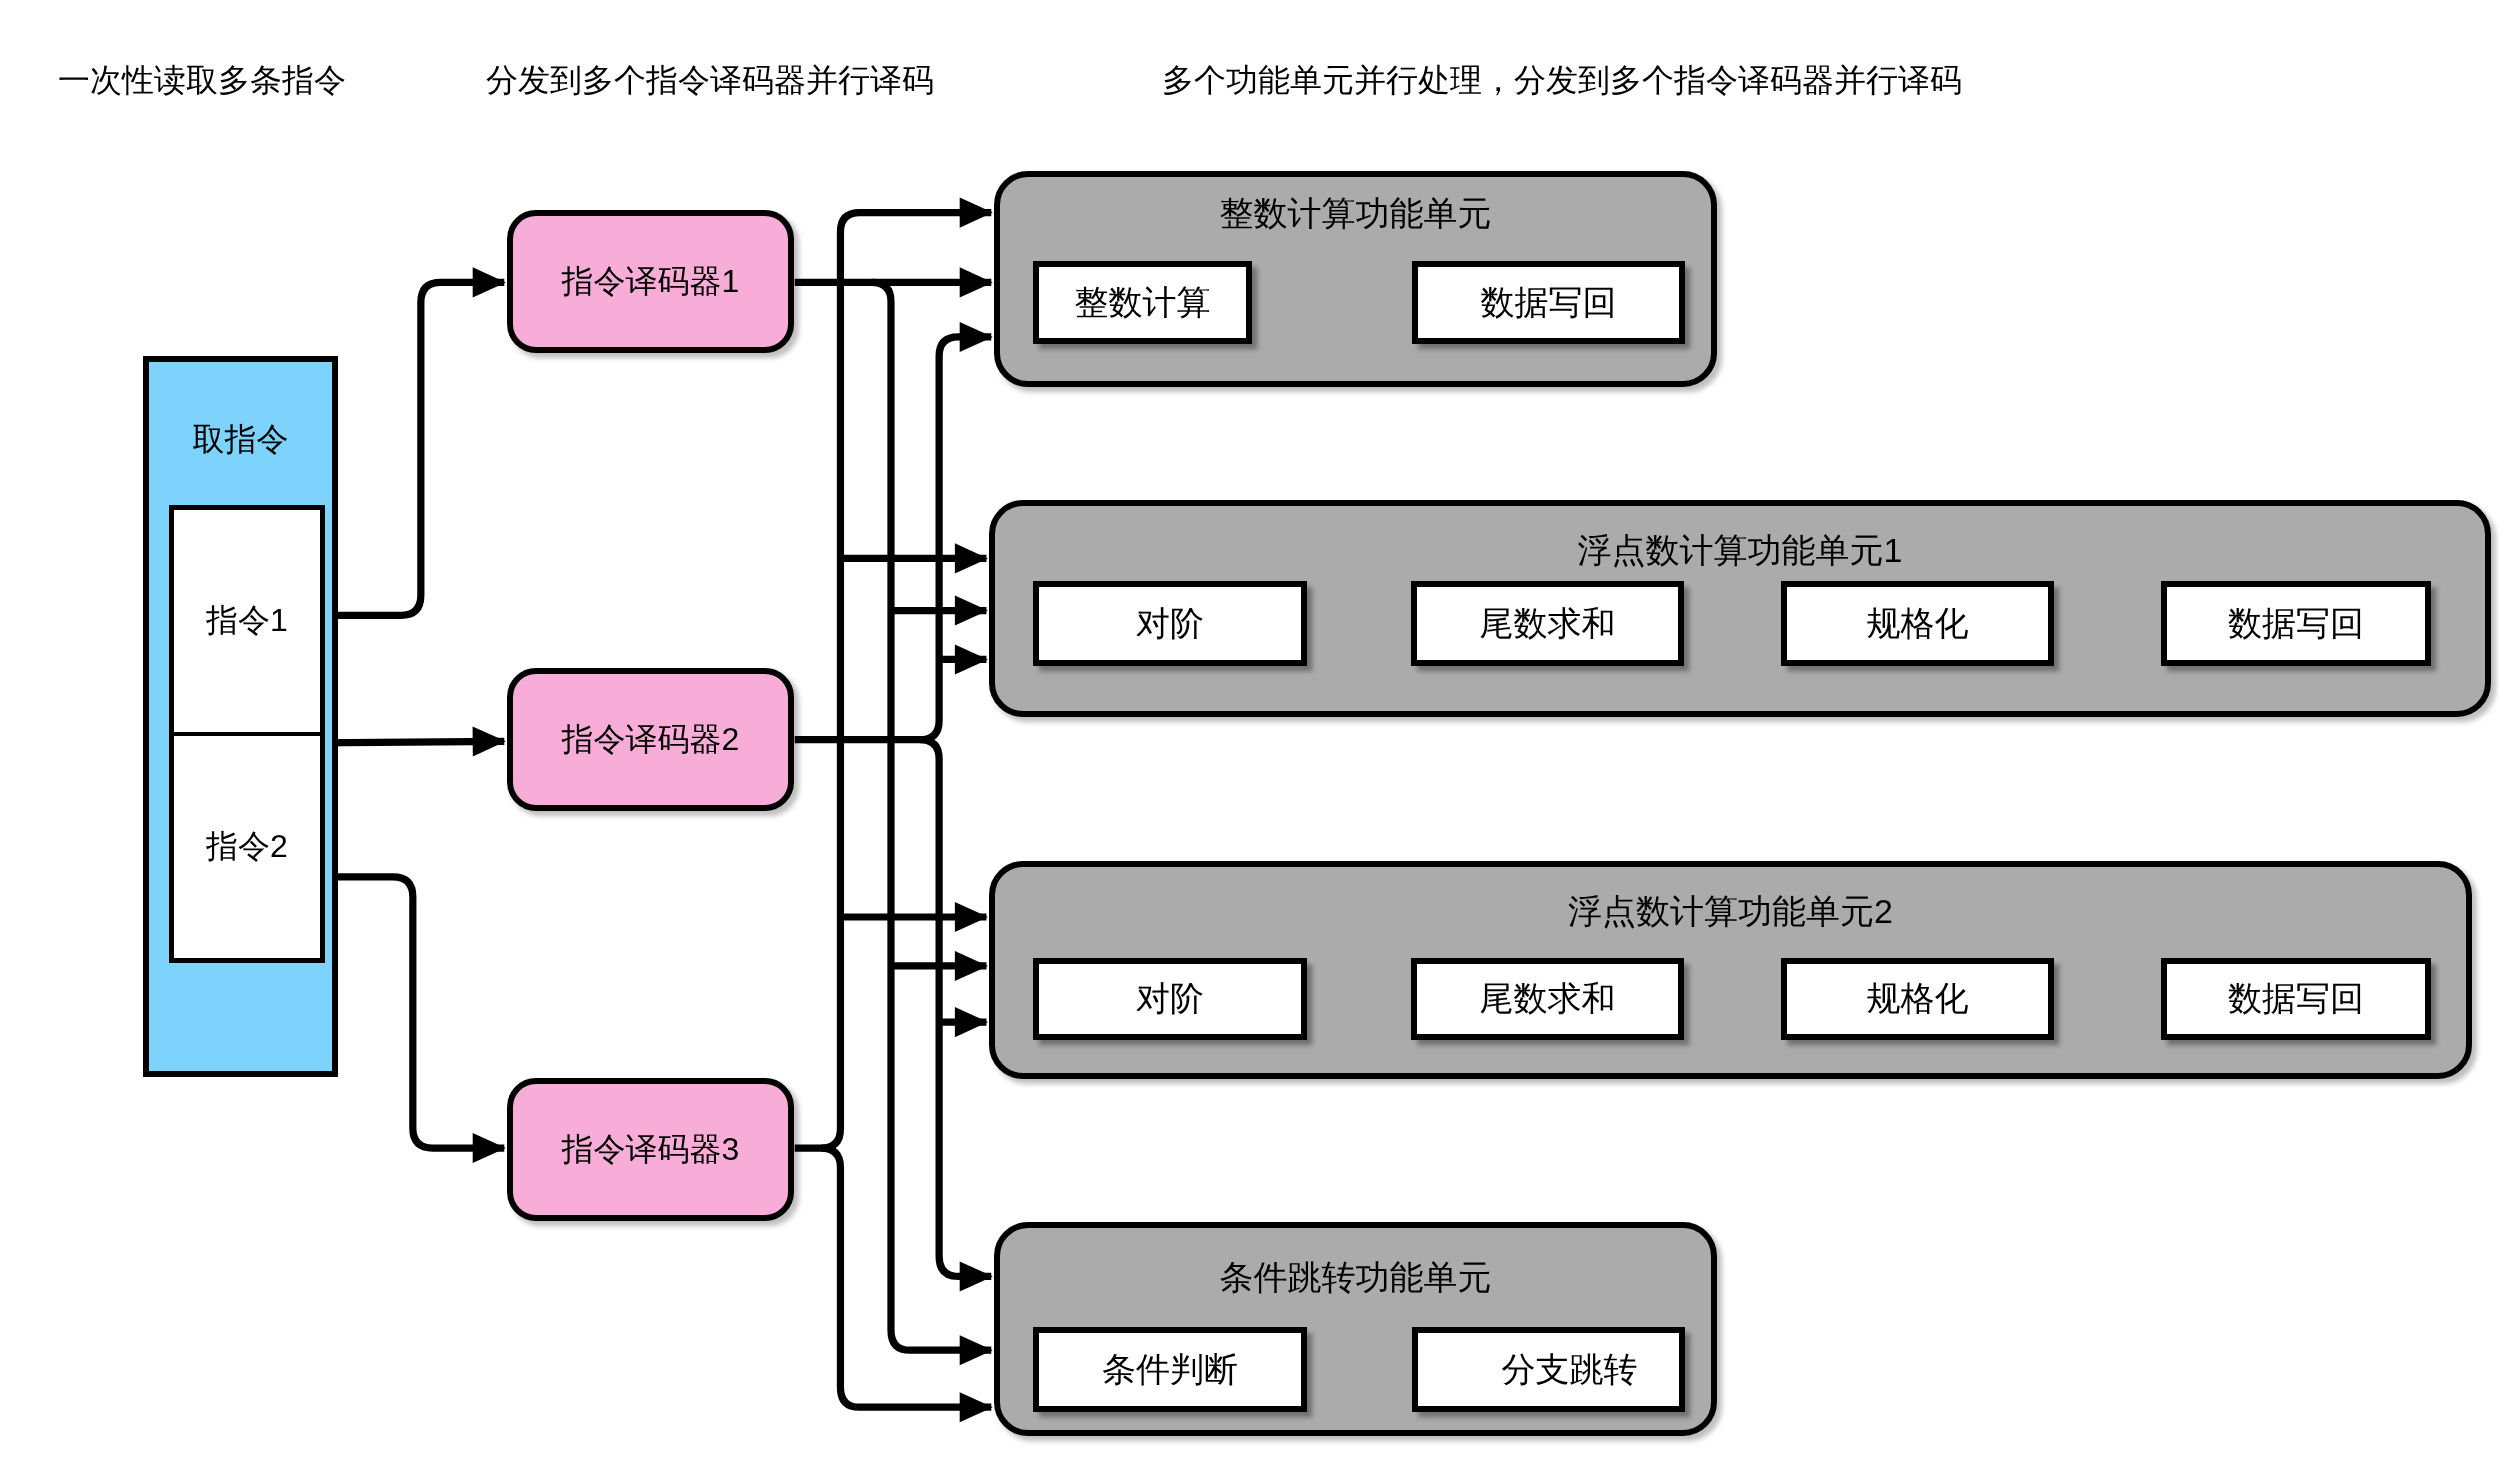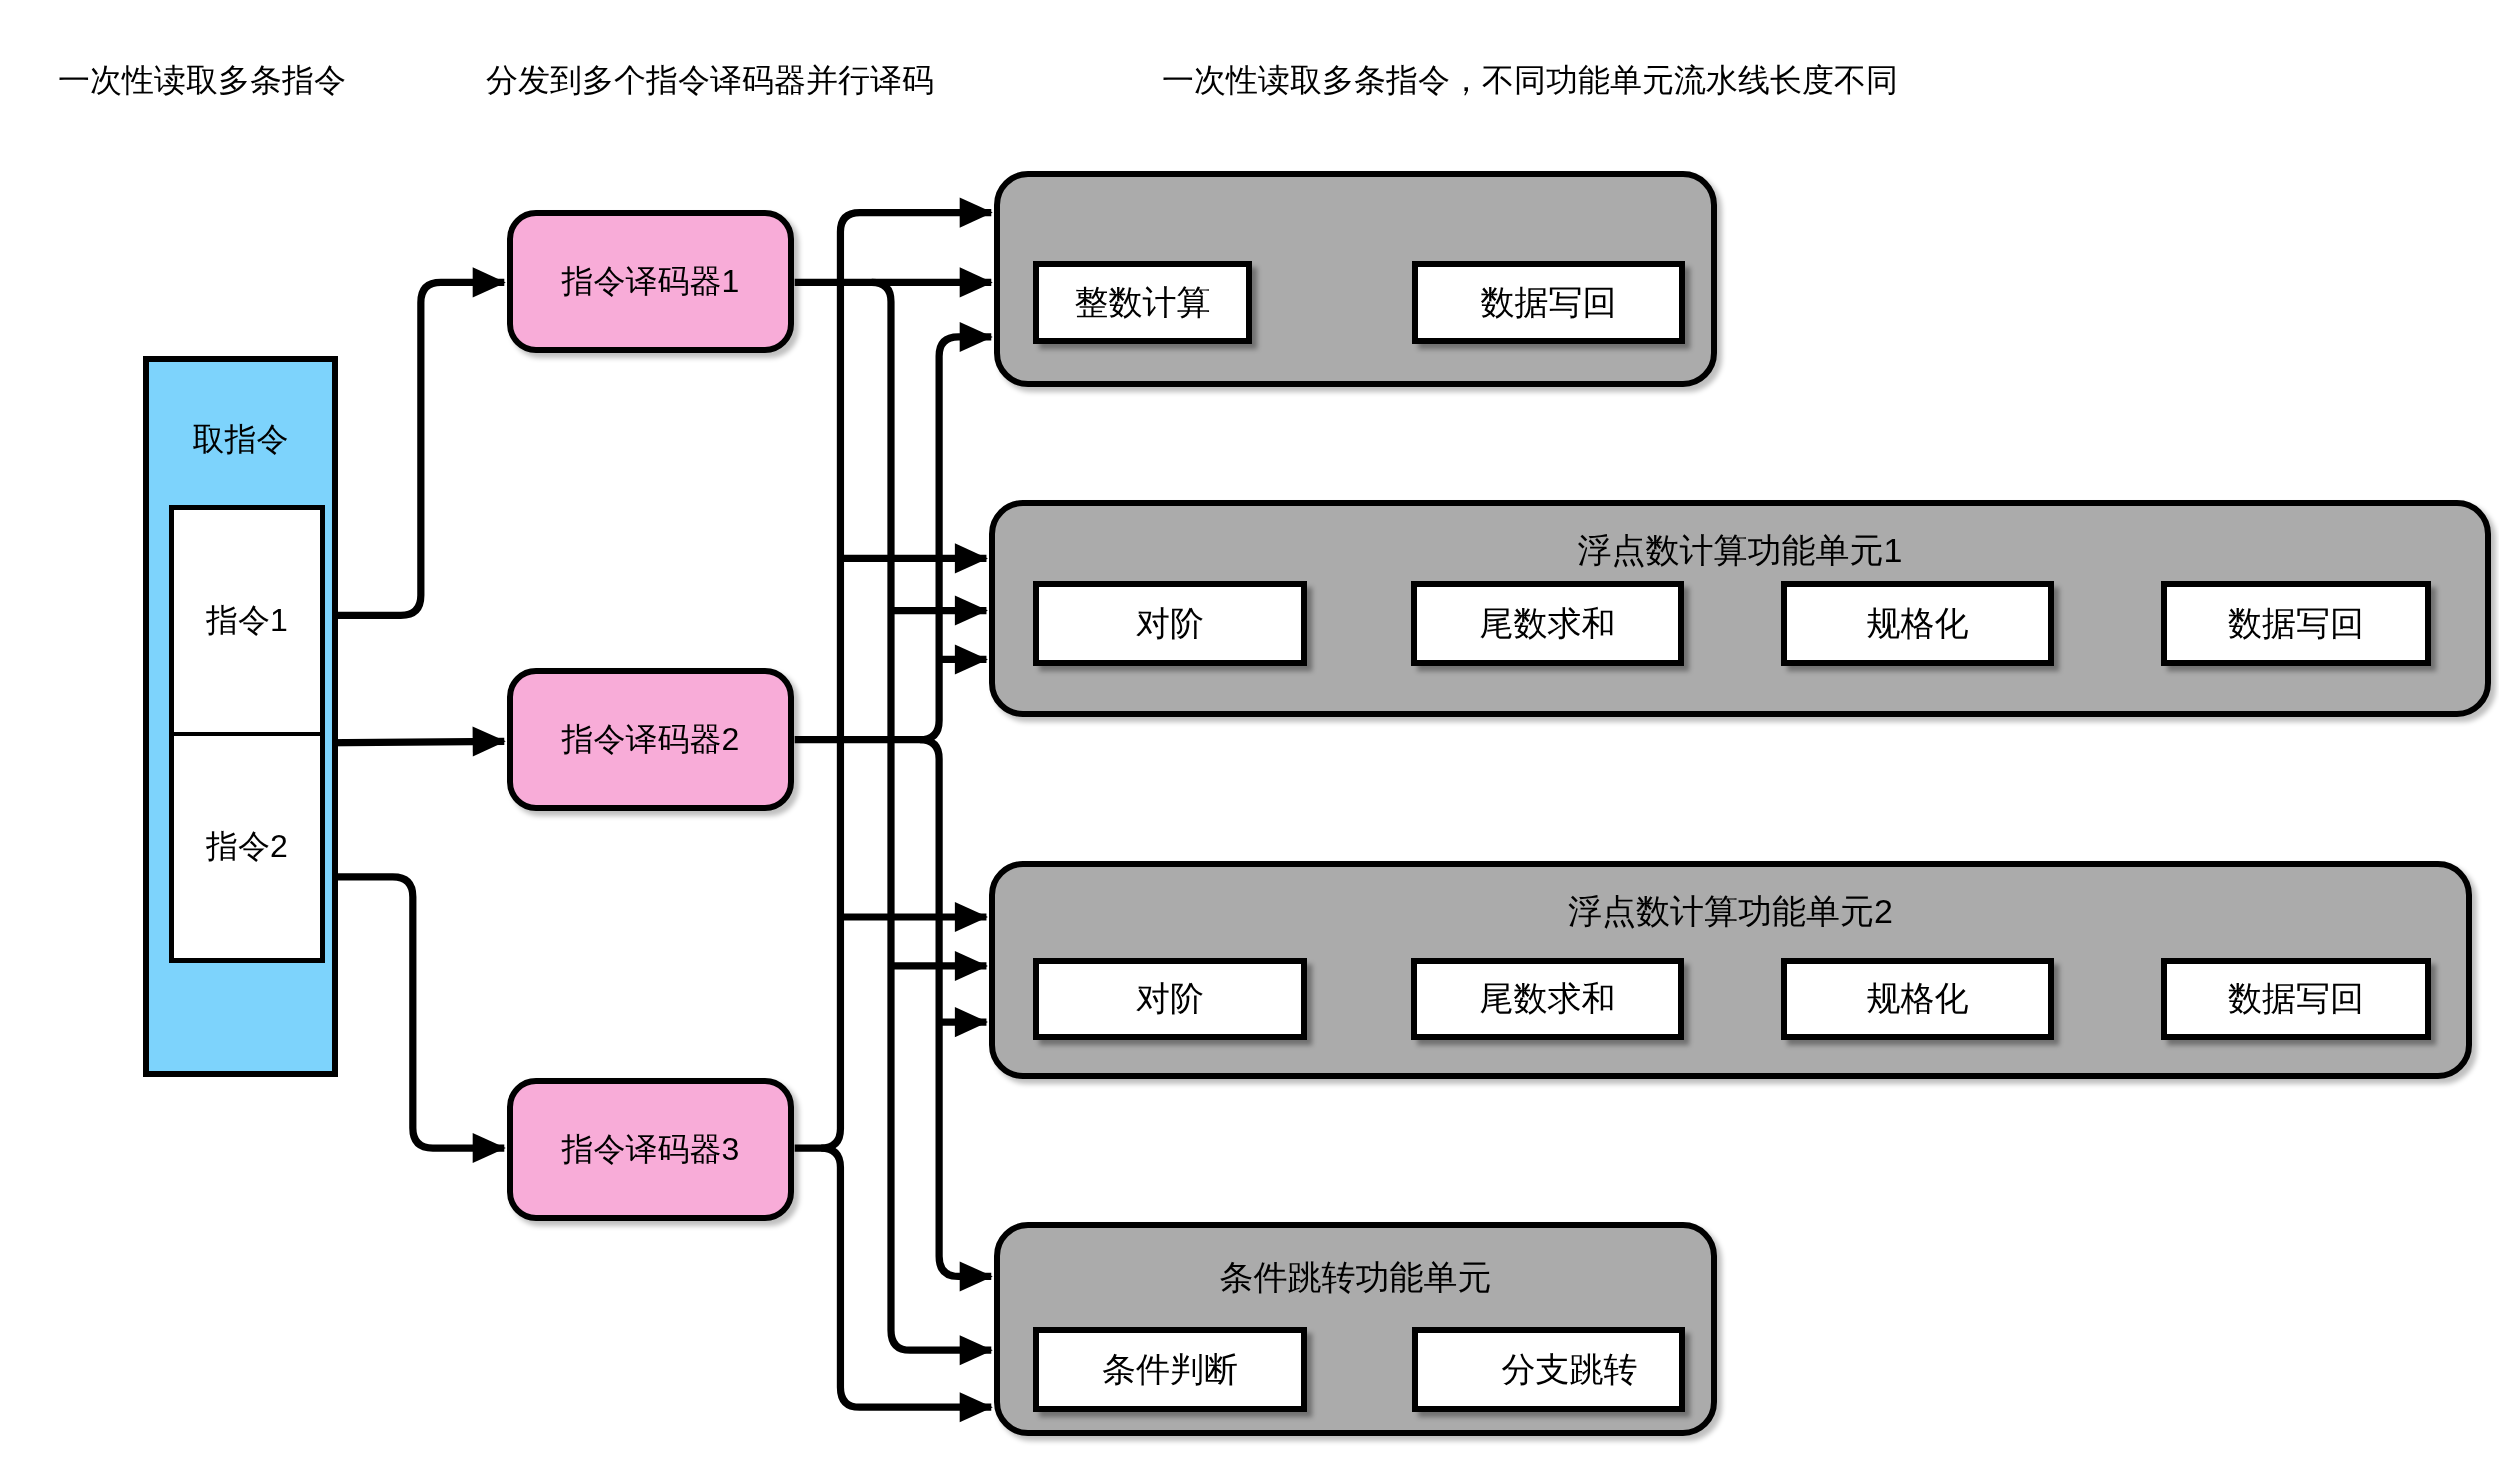--- a/index.html
+++ b/index.html
@@ -22,21 +22,21 @@
             box-shadow:6.4px 6.4px 4.8px rgba(0,0,0,0.35);}
   svg.wires{position:absolute;left:0;top:0;width:2500px;height:1481px;pointer-events:none;}
 </style>
 </head>
 <body>
 
 <div id="stage">
 
   <div class="ann" style="left:58px;top:61px;">一次性读取多条指令</div>
   <div class="ann" style="left:486px;top:61px;">分发到多个指令译码器并行译码</div>
-  <div class="ann" style="left:1162px;top:61px;">一次性读取多条指令，不同功能单元流水线长度不同</div>
+  <div class="ann" style="left:1162px;top:61px;">多个功能单元并行处理，分发到多个指令译码器并行译码</div>
 
   <svg class="wires" viewBox="0 0 3115 1846">
     <defs>
       <marker id="ah" viewBox="0 0 12 12" refX="11" refY="6" markerWidth="5" markerHeight="5" orient="auto" markerUnits="strokeWidth">
         <path d="M0.5,1 L11.5,6 L0.5,11 Z" fill="#000"></path>
       </marker>
     </defs>
     <g stroke="#000" stroke-width="9" fill="none" stroke-linejoin="round" stroke-linecap="butt">
 
       <path d="M392,767 L499,767 Q524,767 524,742 L524,377 Q524,352 549,352 L628,352" marker-end="url(#ah)"></path>
@@ -77,20 +77,21 @@
       <div class="inrow">指令1</div>
       <div class="inrow">指令2</div>
     </div>
   </div>
 
   <div class="node decoder flexc" style="left:507px;top:210px;width:287px;height:143px;">指令译码器1</div>
   <div class="node decoder flexc" style="left:507px;top:668px;width:287px;height:143px;">指令译码器2</div>
   <div class="node decoder flexc" style="left:507px;top:1078px;width:287px;height:143px;">指令译码器3</div>
 
   <div class="node unit" style="left:994px;top:171px;width:723px;height:216px;">
+    <div class="unit-title" style="top:17.7px;">整数计算功能单元</div>
     <div class="stagebox" style="left:33px;top:84px;width:219px;height:83px;">整数计算</div>
     <div class="stagebox" style="left:412px;top:84px;width:273px;height:83px;">数据写回</div>
   </div>
 
   <div class="node unit" style="left:989px;top:500px;width:1502px;height:217px;">
     <div class="unit-title" style="top:26px;">浮点数计算功能单元1</div>
     <div class="stagebox" style="left:38px;top:75px;width:274px;height:85px;">对阶</div>
     <div class="stagebox" style="left:416px;top:75px;width:273px;height:85px;">尾数求和</div>
     <div class="stagebox" style="left:786px;top:75px;width:273px;height:85px;">规格化</div>
     <div class="stagebox" style="left:1166px;top:75px;width:270px;height:85px;">数据写回</div>

